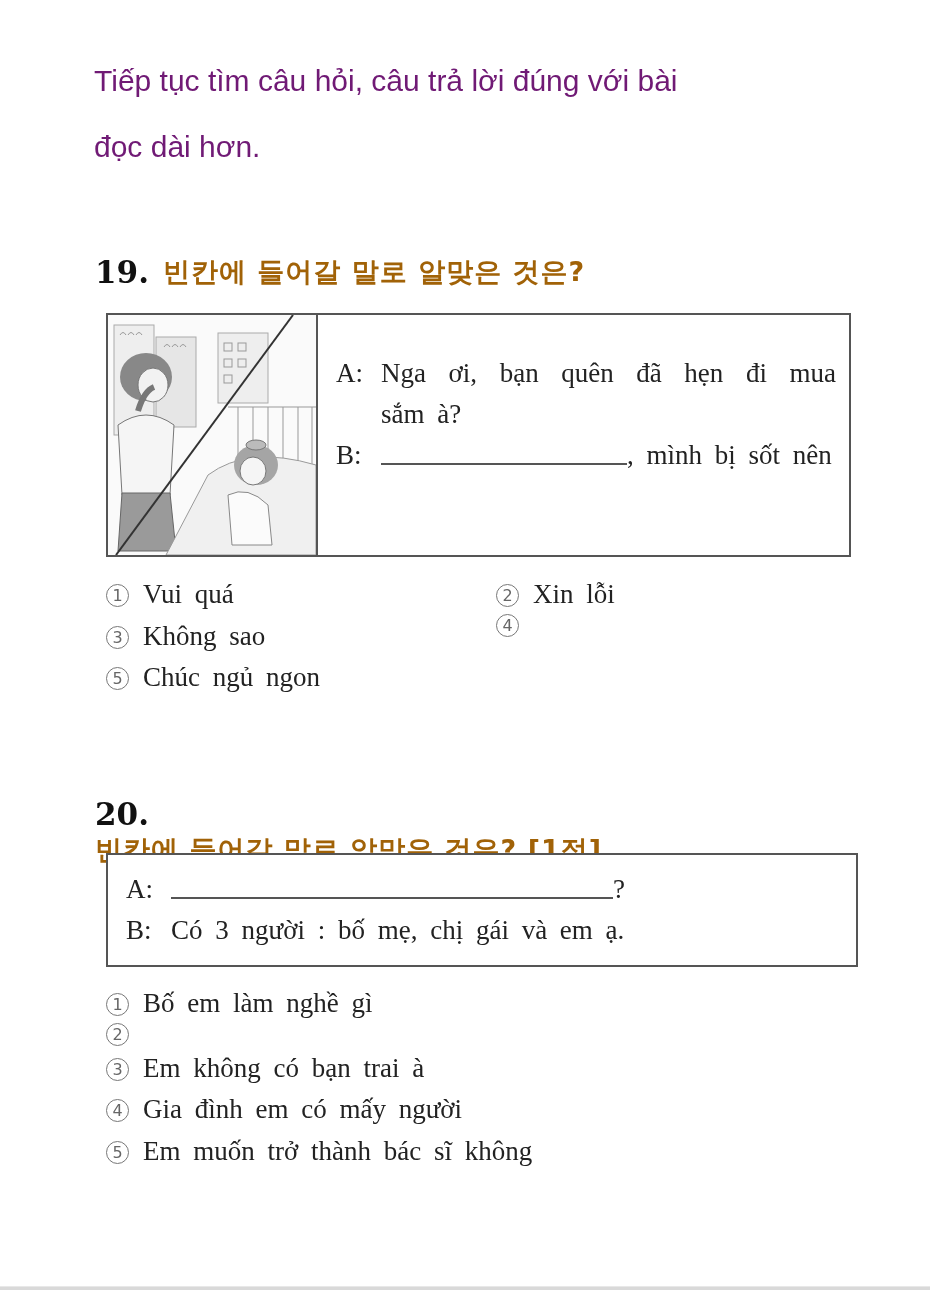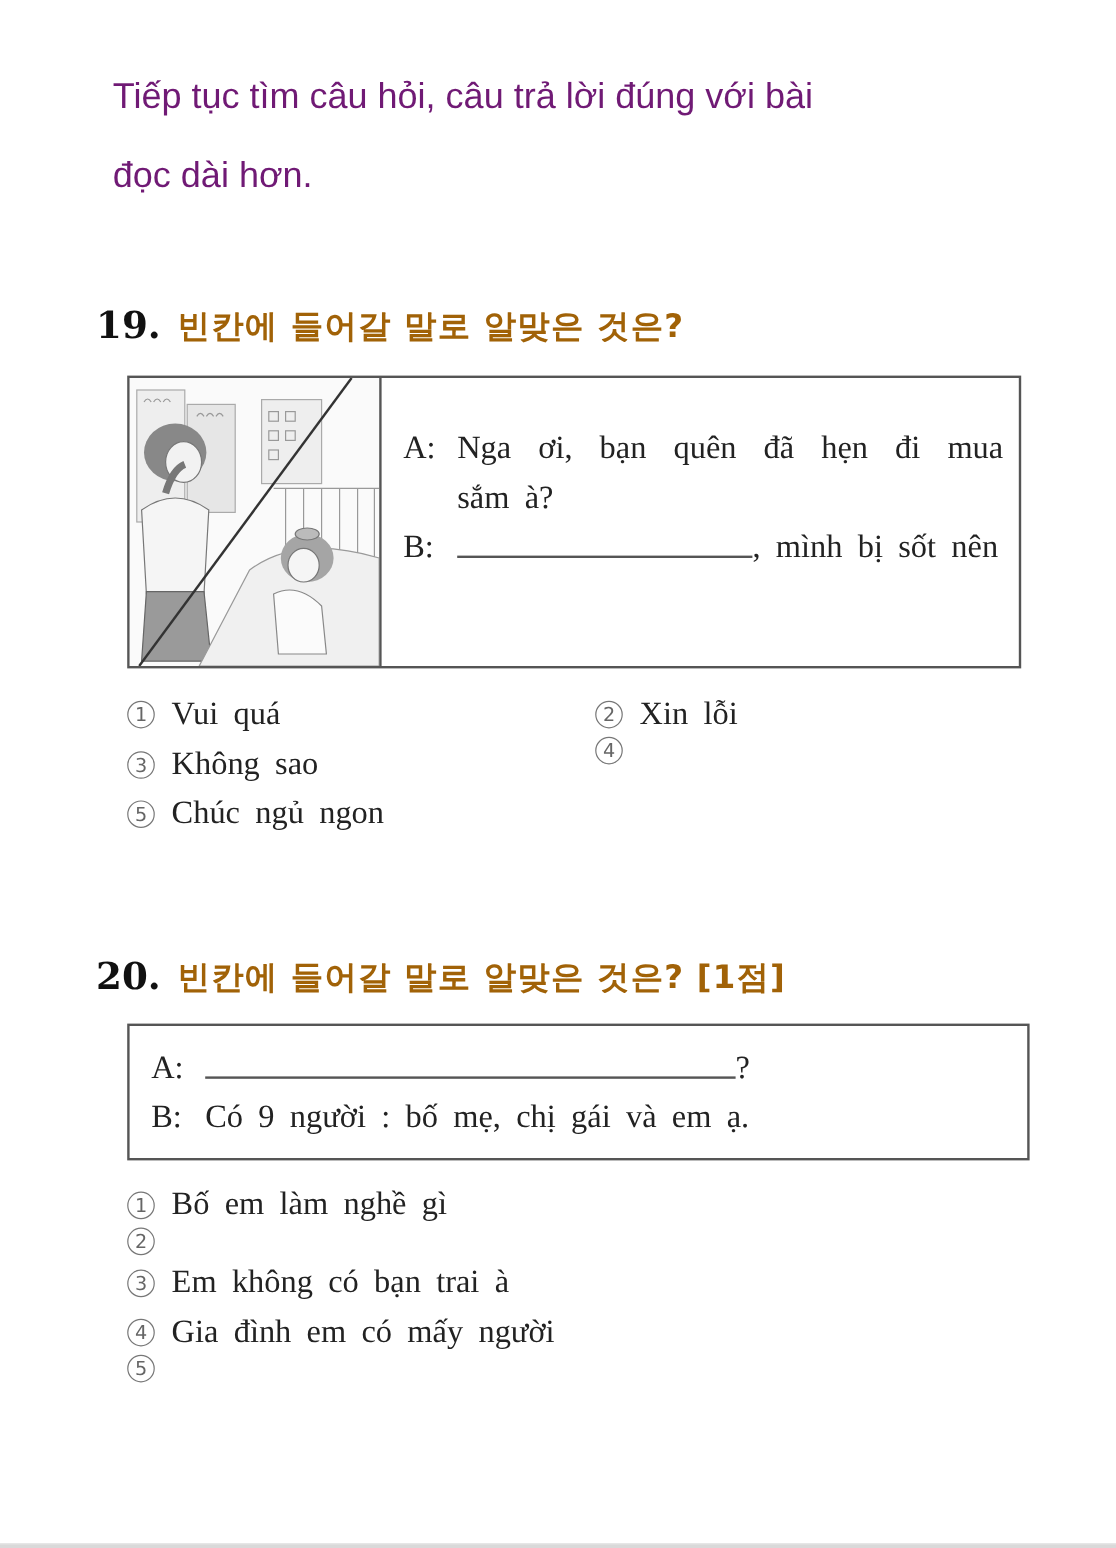--- a/index.html
+++ b/index.html
@@ -8,21 +8,21 @@
     overflow: hidden; color: #1a1a1a;
   }
   .intro {
     position: absolute; left: 50px; top: 48px; width: 820px;
     font-family: "Liberation Sans", sans-serif; font-size: 30px; line-height: 66px;
     color: #701a75;
     margin-left: 44px;
   }
   .serif { font-family: "Liberation Serif", "DejaVu Serif", serif; }
   .q-title {
-    position: absolute; left: 80px; font-size: 26px; color: #222;
+    position: absolute; left: 95px; font-size: 26px; color: #222;
     display: flex; align-items: flex-start; white-space: nowrap;
   }
   .q-num { font-family: "DejaVu Serif", serif; font-weight: bold; font-size: 31px; color: #111; margin-right: 14px; }
   .q-text { font-family: "DejaVu Sans", sans-serif; font-size: 27px; color: #a16207; letter-spacing: 1px; font-weight: bold; }
   .box {
     position: absolute; border: 2px solid #555; box-sizing: border-box; background: #fff;
   }
   .box1 { left: 106px; top: 313px; width: 745px; height: 244px; }
   .illus { position: absolute; left: 0; top: 0; width: 208px; height: 240px; border-right: 2px solid #555; overflow: hidden; }
   .dialog { position: absolute; font-size: 27px; color: #222; line-height: 41px; }
@@ -134,35 +134,35 @@
     <div class="opt">
       <span class="circ">4</span>
     </div>
   </div>
   <div class="opt">
     <span class="circ">5</span>
     <span>Chúc ngủ ngon</span>
   </div>
 </div>
 
-<div class="q-title" style="top:796px;">
+<div class="q-title" style="top:796px;flex-direction:column;">
   <span class="q-num">20.</span>
   <span class="q-text">빈칸에 들어갈 말로 알맞은 것은? [1점]</span>
 </div>
 
 <div class="box box2">
   <div class="dialog d2 serif ws">
     <div class="line">
       <span style="width:45px;flex:0 0 45px;">A:</span>
       <span class="blank" style="width:442px;"></span>
       <span>?</span>
     </div>
     <div class="line">
       <span style="width:45px;flex:0 0 45px;">B:</span>
-      <span>Có 9 người : bố mẹ, chị gái và em ạ.</span>
+      <span>Có 3 người : bố mẹ, chị gái và em ạ.</span>
     </div>
   </div>
 </div>
 
 <div class="opts serif ws" style="left:106px; top:983px; width:600px;">
   <div class="opt">
     <span class="circ">1</span>
     <span>Bố em làm nghề gì</span>
   </div>
   <div class="opt">
@@ -171,16 +171,17 @@
   <div class="opt">
     <span class="circ">3</span>
     <span>Em không có bạn trai à</span>
   </div>
   <div class="opt">
     <span class="circ">4</span>
     <span>Gia đình em có mấy người</span>
   </div>
   <div class="opt">
     <span class="circ">5</span>
+    <span>Em muốn trở thành bác sĩ không</span>
   </div>
 </div>
 
 <div class="bottom-rule"></div>
 
 </body></html>

